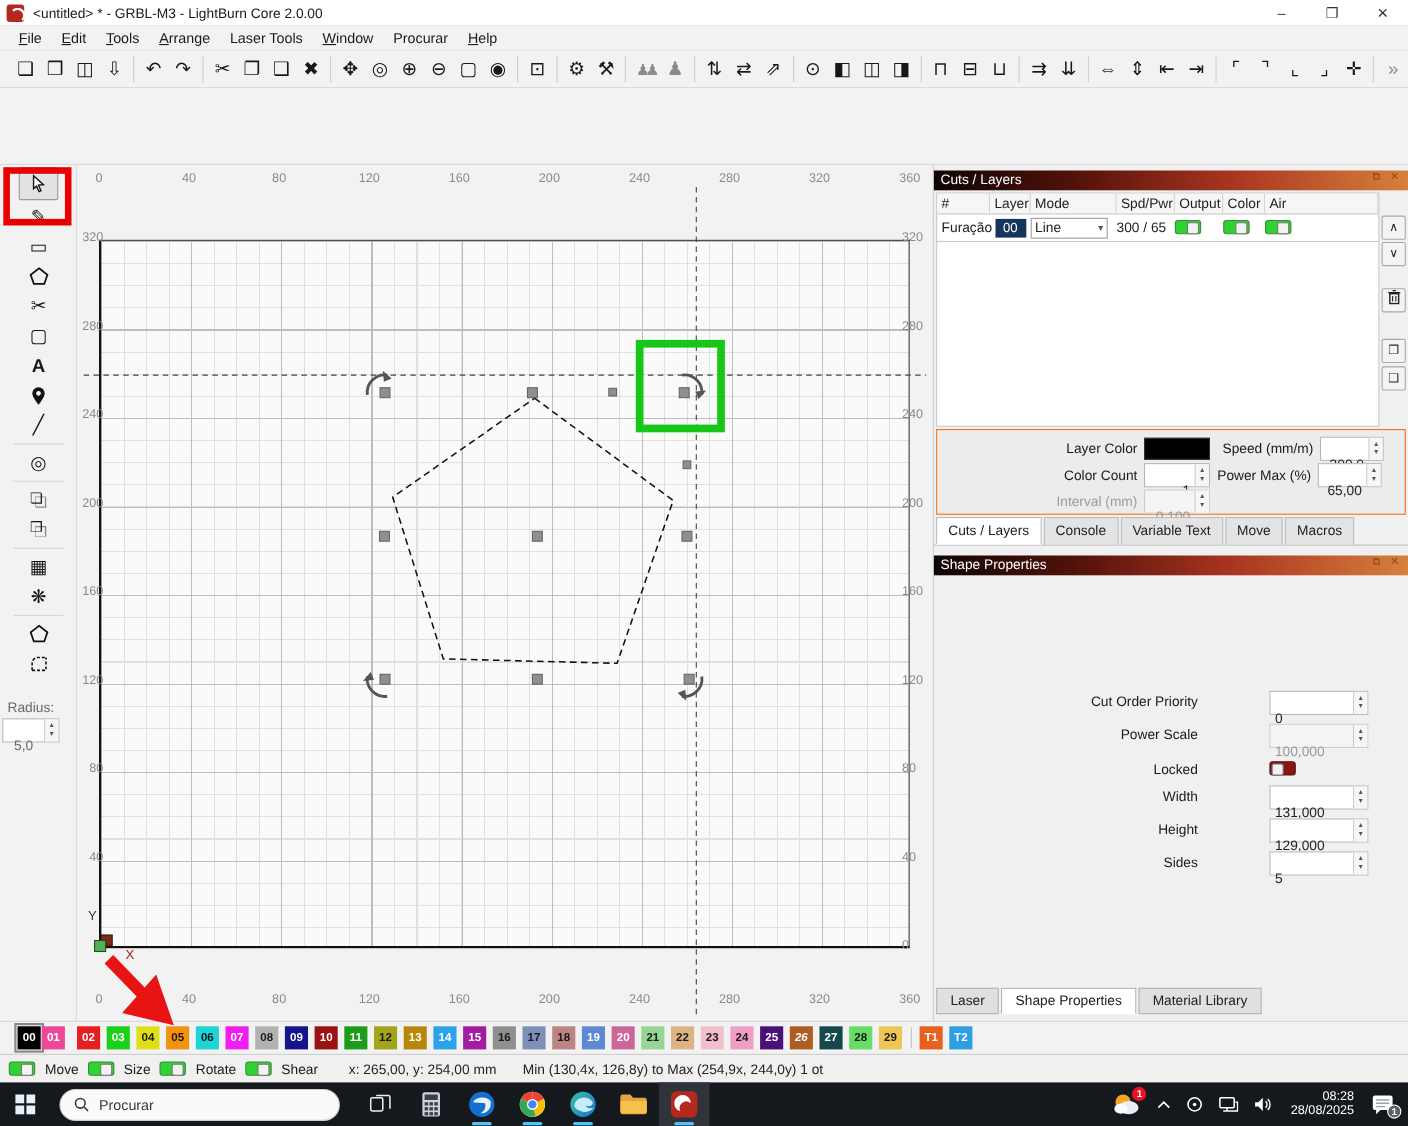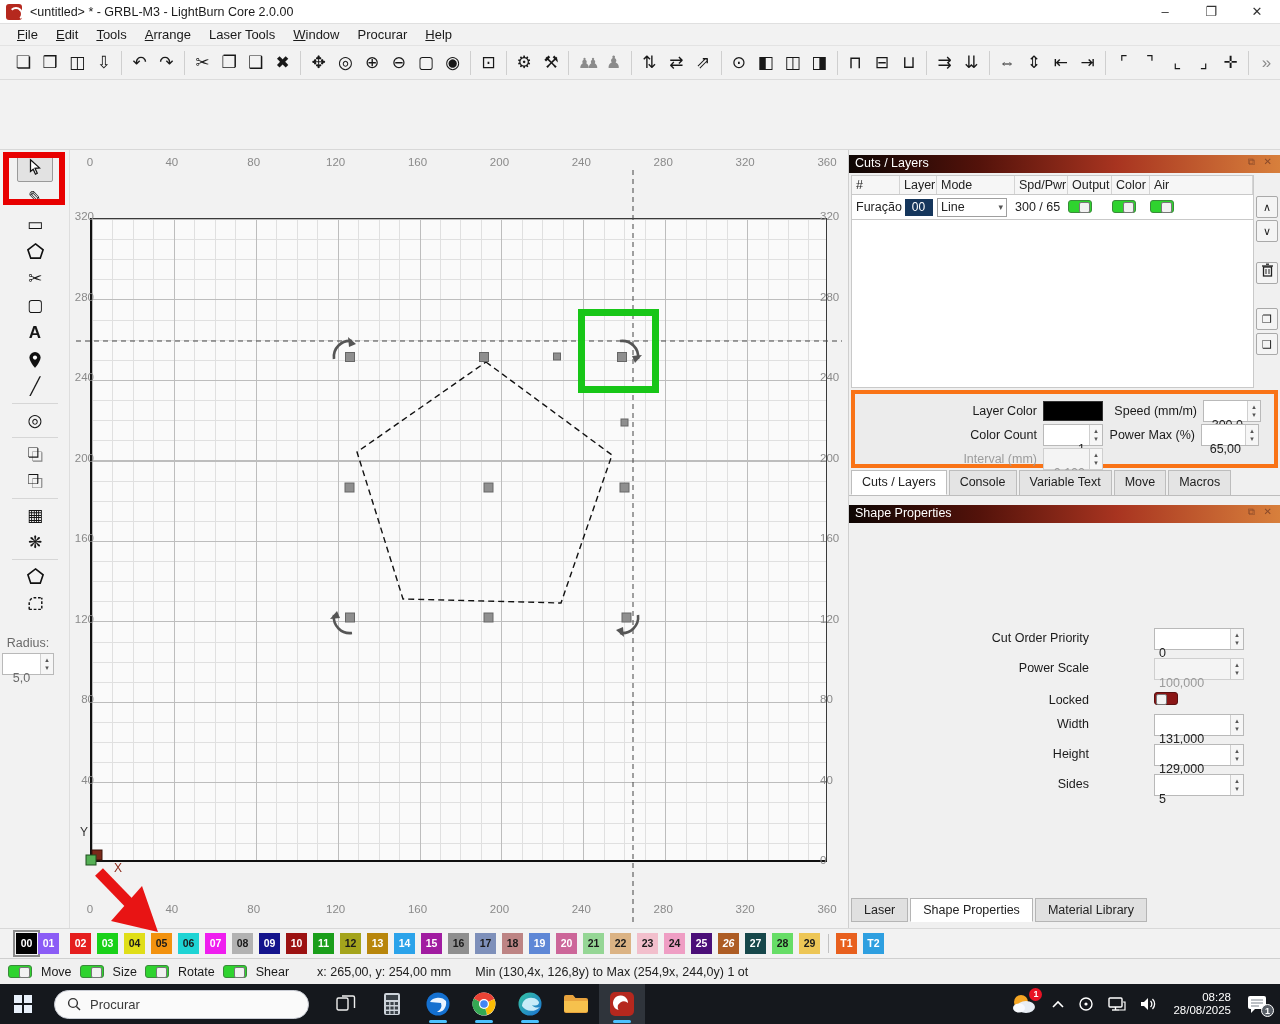--- a/index.html
+++ b/index.html
@@ -82,21 +82,21 @@
   #cl-headrow, #cl-datarow { display:flex; }
   #cl-headrow { background:#f6f6f6; border-bottom:1px solid #c9c9c9; }
   #cl-headrow span { padding:2px 4px; border-right:1px solid #d4d4d4; font-size:12.5px; color:#222; }
   #cl-datarow { align-items:center; height:24px; }
   .c0{width:48px;} .c1{width:37px;} .c2{width:78px;} .c3{width:53px;} .c4{width:44px;} .c5{width:38px;} .c6{flex:1;}
   #cl-list { position:absolute; left:2px; top:25px; width:403px; height:213px; background:#fff; border:1px solid #c9c9c9; z-index:0; }
   .lbadge { display:inline-block; width:28px; height:17px; background:#15365c; color:#fff; text-align:center; line-height:17px; font-size:12px; }
   .mini-combo { display:inline-block; width:70px; height:19px; border:1px solid #9f9f9f; background:#fff; padding:0 3px; line-height:17px; }
   .mini-combo .arr { float:right; color:#555; font-size:9px; }
   .rtbtn { position:absolute; left:407px; width:22px; height:22px; background:#f4f4f4; border:1px solid #a9a9a9; border-radius:2px; text-align:center; line-height:20px; font-size:11px; color:#222; }
-  #cl-params { position:absolute; left:2px; top:240px; width:427px; height:78px; background:#ececec; border:4px solid #f97316; }
+  #cl-params { position:absolute; left:2px; top:240px; width:427px; height:78px; background:#ececec; border:1px solid #f97316; }
   .prow { position:absolute; height:22px; display:flex; align-items:center; }
   .prlabel { display:inline-block; text-align:right; padding-right:6px; color:#1a1a1a; }
   .prlabel.dis { color:#9c9c9c; }
   .swatch { width:60px; height:20px; background:#000; border:1px solid #333; }
   .ptabs { position:absolute; left:0; top:320px; width:432px; height:26px; display:flex; border-bottom:1px solid #bdbdbd; padding-left:2px; }
   .ptab { padding:4px 10px 3px; background:#e4e4e4; border:1px solid #bdbdbd; border-bottom:none; margin-right:2px; font-size:12.5px; color:#222; }
   .ptab.active { background:#fff; position:relative; top:0; border-bottom:1px solid #fff; }
   .sprow { position:absolute; height:24px; }
   .sprow .sl { position:absolute; right:272px; top:3px; color:#1a1a1a; white-space:nowrap; }
   .sprow .spinbox { left:165px; top:0; width:90px; }
@@ -610,21 +610,21 @@
 
   <div id="btabs">
       <span class="btab">Laser</span>
       <span class="btab active">Shape Properties</span>
       <span class="btab">Material Library</span>
     </div>
 </div>
 
 <div id="palette">
     <span class="pal sel" title="00" style="left: 16px; background: rgb(0, 0, 0); color: rgb(255, 255, 255);">00</span>
-    <span class="pal" title="01" style="left: 38px; background: #8b5cf6; color: rgb(255, 255, 255);">01</span>
+    <span class="pal" title="01" style="left: 38px; background: #ec4899; color: rgb(255, 255, 255);">01</span>
     <span class="pal" title="02" style="left: 70px; background: rgb(229, 30, 30); color: rgb(255, 255, 255);">02</span>
     <span class="pal" title="03" style="left: 97px; background: rgb(25, 209, 25); color: rgb(255, 255, 255);">03</span>
     <span class="pal" title="04" style="left: 124px; background: rgb(224, 222, 24); color: rgb(26, 26, 26);">04</span>
     <span class="pal" title="05" style="left: 151px; background: rgb(242, 146, 15); color: rgb(26, 26, 26);">05</span>
     <span class="pal" title="06" style="left: 178px; background: rgb(30, 212, 212); color: rgb(26, 26, 26);">06</span>
     <span class="pal" title="07" style="left: 205px; background: rgb(239, 30, 239); color: rgb(255, 255, 255);">07</span>
     <span class="pal" title="08" style="left: 232px; background: rgb(178, 178, 178); color: rgb(26, 26, 26);">08</span>
     <span class="pal" title="09" style="left: 259px; background: rgb(20, 20, 140); color: rgb(255, 255, 255);">09</span>
     <span class="pal" title="10" style="left: 286px; background: rgb(156, 18, 18); color: rgb(255, 255, 255);">10</span>
     <span class="pal" title="11" style="left: 313px; background: rgb(26, 158, 26); color: rgb(255, 255, 255);">11</span>

